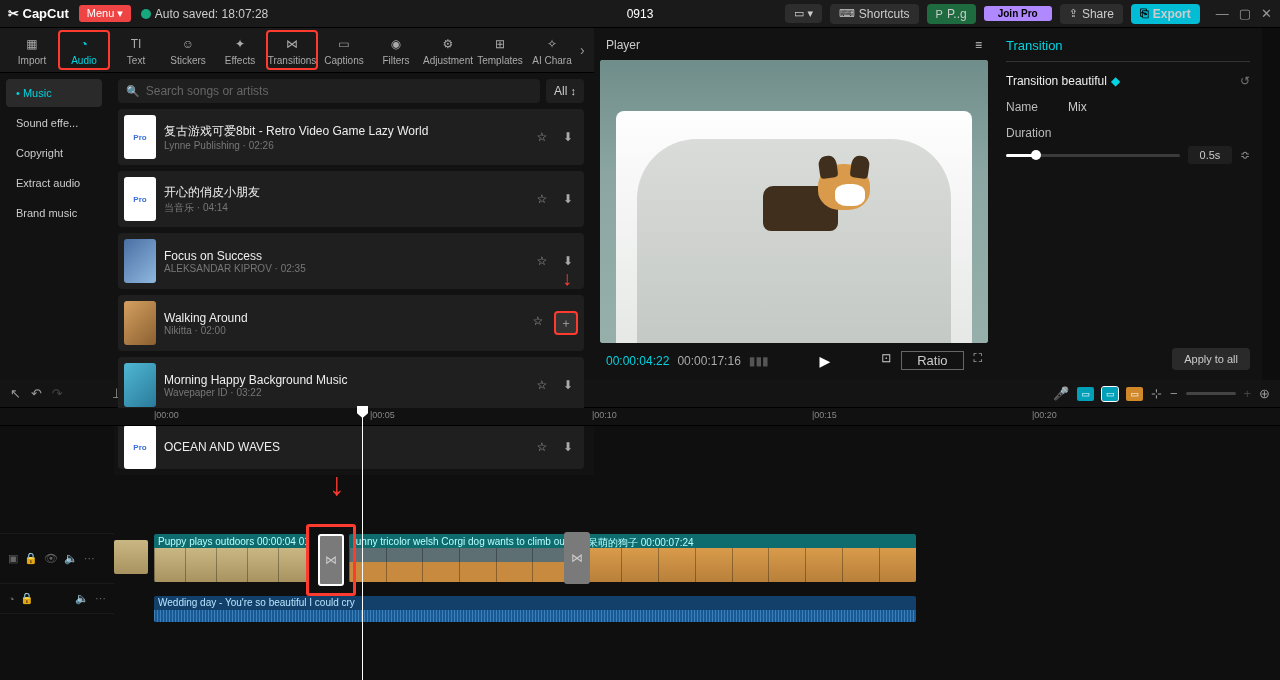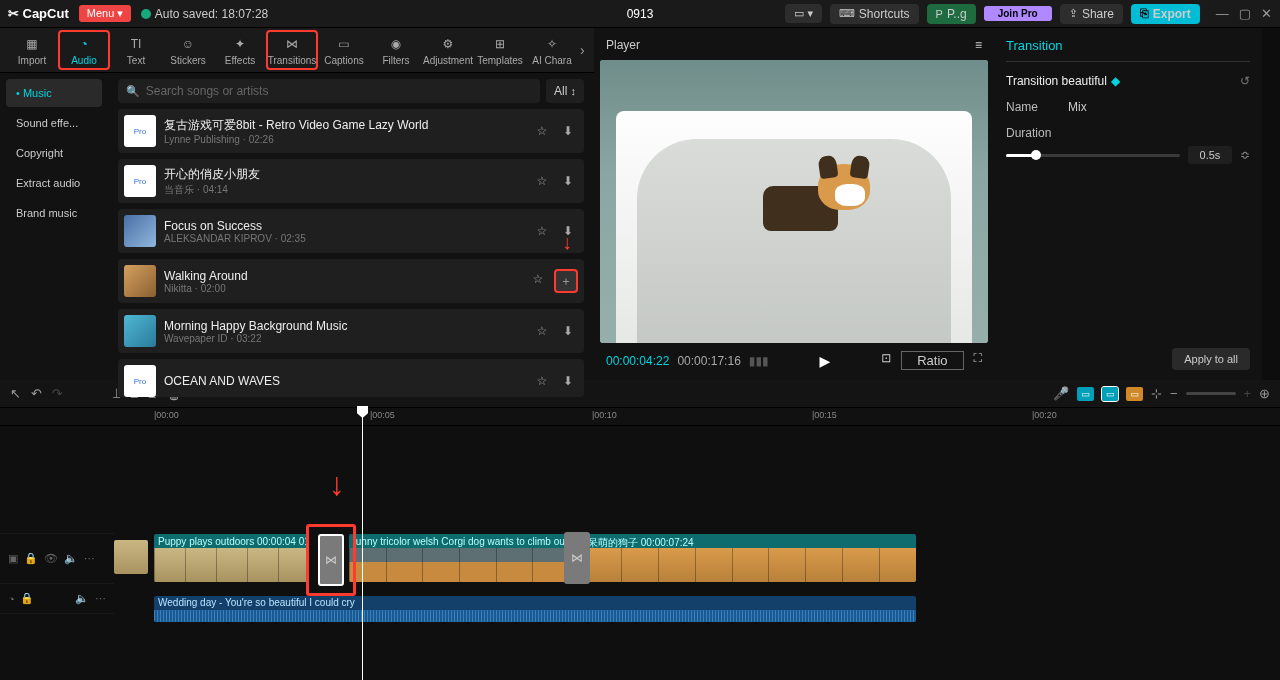--- a/index.html
+++ b/index.html
@@ -28,21 +28,21 @@
 .left-body{flex:1;display:flex;background:#121212}
 .side-list{width:108px;padding:6px;display:flex;flex-direction:column;gap:2px}
 .side-item{padding:8px 10px;border-radius:4px;font-size:11px;color:#ccc;text-align:left;white-space:nowrap;overflow:hidden;text-overflow:ellipsis}
 .side-item.active{background:#2a2a2a;color:#00d4e0}
 .side-item.active::before{content:"• ";color:#00d4e0}
 .tracks-panel{flex:1;padding:6px 10px;display:flex;flex-direction:column;gap:6px;overflow:hidden}
 .search-row{display:flex;gap:6px}
 .search{flex:1;background:#1f1f1f;border-radius:4px;padding:5px 8px;color:#777;font-size:11px;display:flex;align-items:center;gap:6px}
 .all-btn{background:#1f1f1f;padding:5px 8px;border-radius:4px;font-size:11px}
 .track{background:#1f1f1f;border-radius:4px;padding:6px;display:flex;align-items:center;gap:8px;position:relative}
-.thumb{width:32px;height:32px;border-radius:3px;background:linear-gradient(135deg,#4a6fa5,#8fb8de);flex-shrink:0;position:relative;display:flex;align-items:center;justify-content:center;color:#fff;font-size:8px;font-weight:400}
+.thumb{width:32px;height:44px;border-radius:3px;background:linear-gradient(135deg,#4a6fa5,#8fb8de);flex-shrink:0;position:relative;display:flex;align-items:center;justify-content:center;color:#fff;font-size:8px;font-weight:700}
 .track-info{flex:1;min-width:0}
 .track-title{color:#eee;font-size:12px;white-space:nowrap;overflow:hidden;text-overflow:ellipsis}
 .track-sub{color:#777;font-size:10px}
 .track-actions{display:flex;gap:6px}
 .ta{width:20px;height:20px;display:flex;align-items:center;justify-content:center;color:#aaa;font-size:12px}
 .ta.add-hl{border:2px solid #ff3b30;border-radius:4px;background:#333;width:24px;height:24px}
 .arrow-down{position:absolute;right:12px;top:-28px;color:#ff3b30;font-size:20px;font-weight:bold}
 .center-col{width:400px;background:#121212;padding:6px;display:flex;flex-direction:column;gap:4px}
 .player-hdr{display:flex;align-items:center;justify-content:space-between;padding:4px 6px}
 .player-view{flex:1;border-radius:3px;position:relative;overflow:hidden;background:#94a8a5}

